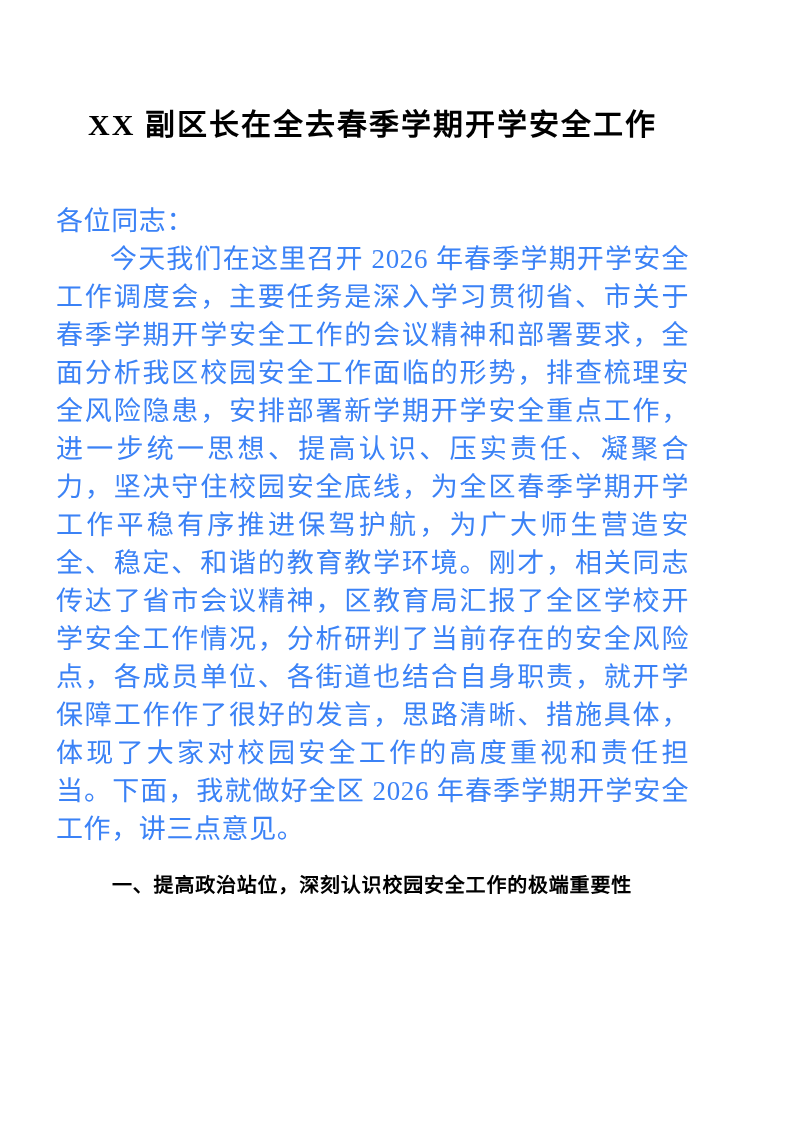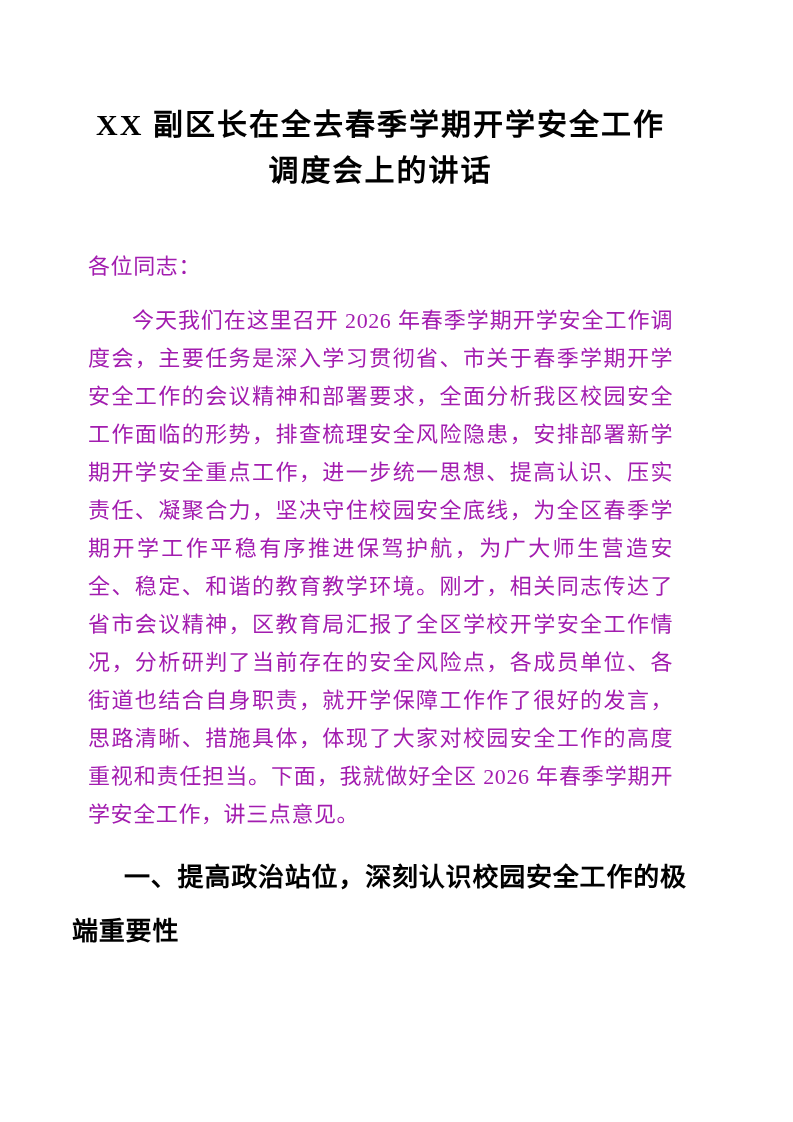--- a/index.html
+++ b/index.html
@@ -6,73 +6,72 @@
     margin: 0;
     padding: 0;
     background: #ffffff;
   }
   .page {
     position: relative;
     width: 793px;
     height: 1122px;
     background: #ffffff;
     box-sizing: border-box;
-    padding: 102px 104px 0 72px;
+    padding: 102px 104px 0 56px;
     overflow: hidden;
     color: #000000;
   }
   .doc-title {
     margin: 0 0 54px 0;
     font-family: "Liberation Serif", "DejaVu Serif", serif;
     font-weight: bold;
     font-size: 30px;
     line-height: 46px;
     letter-spacing: 2px;
     text-align: center;
     color: #000000;
   }
   .title-line {
     display: block;
   }
   .body-text {
-    margin: 16px;
+    margin: 0;
     font-family: "Liberation Serif", "DejaVu Serif", serif;
-    font-size: 22px;
+    font-size: 27px;
     line-height: 38px;
     letter-spacing: 0.6px;
     text-align: justify;
-    color: #a21caf;
+    color: #3b82f6;
   }
   .salutation {
     text-indent: 0;
   }
   .para {
     text-indent: 2em;
     font-family: Liberation Serif, serif;
   }
   .section-heading {
-    margin: 0;
+    margin: 16px;
     font-family: "Liberation Sans", "DejaVu Sans", sans-serif;
     font-weight: bold;
-    font-size: 26px;
-    line-height: 54px;
+    font-size: 20px;
+    line-height: 42px;
     letter-spacing: 0.8px;
     text-indent: 2em;
     text-align: left;
     color: #000000;
   }
 </style>
 </head>
 <body>
 
 <div class="page">
 
   <h1 class="doc-title">
     <span class="title-line">XX 副区长在全去春季学期开学安全工作</span>
-    <span class="title-line">调度会上的讲话</span>
   </h1>
 
   <p class="body-text salutation">各位同志：</p>
 
   <p class="body-text para">今天我们在这里召开 2026 年春季学期开学安全工作调度会，主要任务是深入学习贯彻省、市关于春季学期开学安全工作的会议精神和部署要求，全面分析我区校园安全工作面临的形势，排查梳理安全风险隐患，安排部署新学期开学安全重点工作，进一步统一思想、提高认识、压实责任、凝聚合力，坚决守住校园安全底线，为全区春季学期开学工作平稳有序推进保驾护航，为广大师生营造安全、稳定、和谐的教育教学环境。刚才，相关同志传达了省市会议精神，区教育局汇报了全区学校开学安全工作情况，分析研判了当前存在的安全风险点，各成员单位、各街道也结合自身职责，就开学保障工作作了很好的发言，思路清晰、措施具体，体现了大家对校园安全工作的高度重视和责任担当。下面，我就做好全区 2026 年春季学期开学安全工作，讲三点意见。</p>
 
   <h2 class="section-heading">一、提高政治站位，深刻认识校园安全工作的极端重要性</h2>
 
 
 </div>

